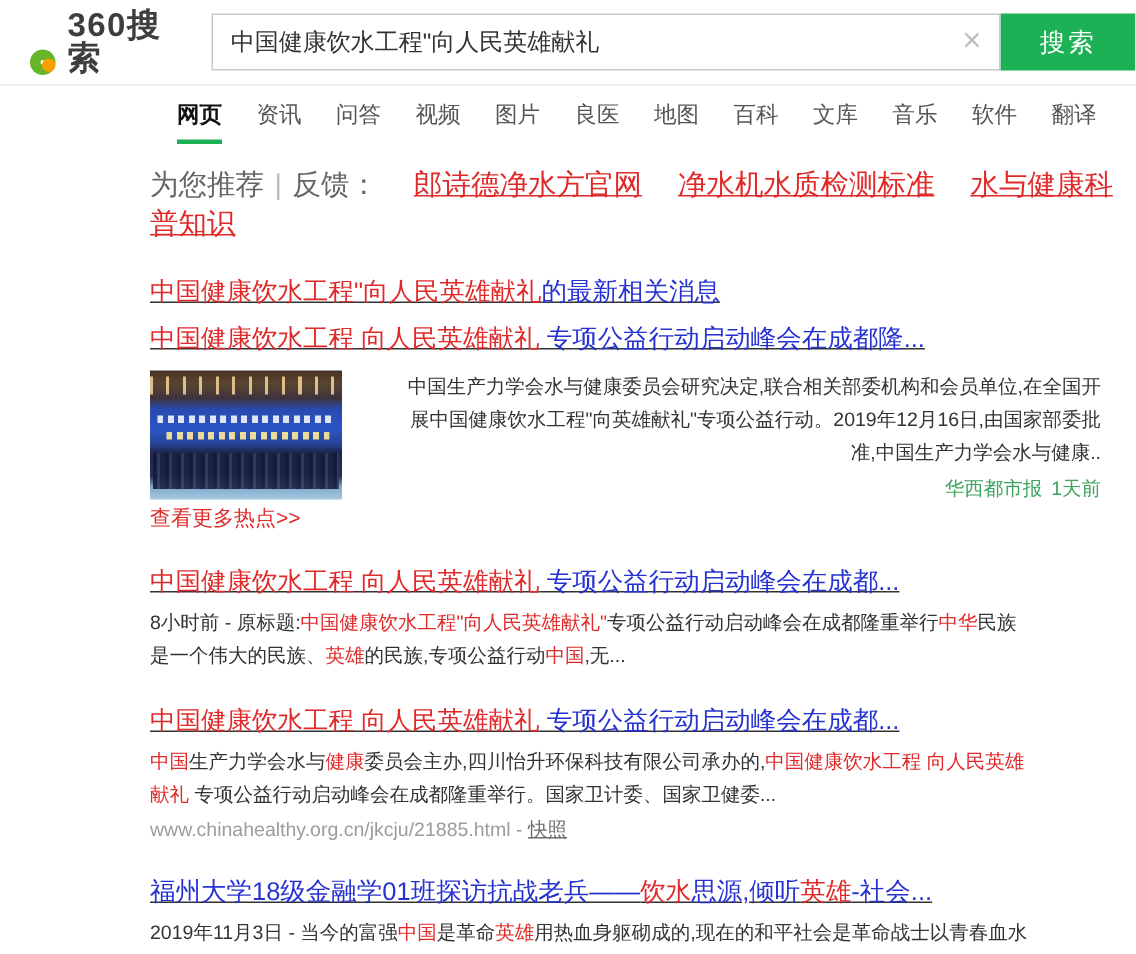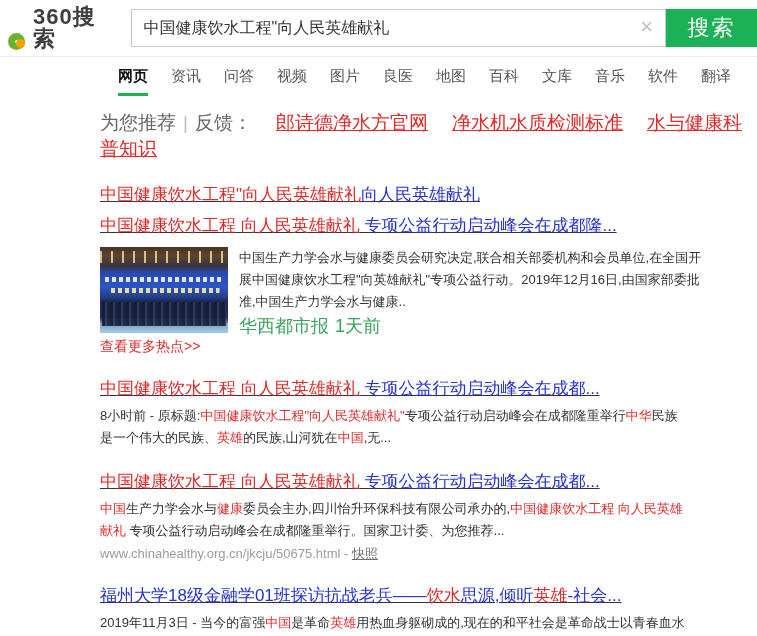--- a/index.html
+++ b/index.html
@@ -12,60 +12,60 @@
     --snap-gray:#6f6f6f;
     --src-green:#3ca45e;
   }
   *{box-sizing:border-box;}
   html,body{margin:0;padding:0;}
   body{
     width:757px;height:636px;overflow:hidden;background:#fff;position:relative;
     font-family:"Liberation Sans","DejaVu Sans",sans-serif;color:var(--body);
   }
   
-  .header{height:57px;display:flex;align-items:center;border-bottom:1px solid #ececec;padding-left:8px;}
+  .header{height:57px;display:flex;align-items:center;border-bottom:1px solid #ececec;padding-left:20px;}
   .logo{display:flex;align-items:flex-end;cursor:pointer;margin-right:12px;}
   .logo-ring{width:17px;height:17px;border:7px solid #66b52b;border-radius:50%;position:relative;display:inline-block;}
   .logo-dot{position:absolute;right:-7px;bottom:-5px;width:9px;height:9px;background:#f7a100;border-radius:50%;}
   .logo-text{font-size:22px;font-weight:bold;color:#3e3e3e;margin-left:8px;letter-spacing:1px;line-height:1;}
   .input-wrap{position:relative;width:536px;height:38px;border:1px solid #c9c9c9;background:#fff;}
   .input-wrap input{width:100%;height:100%;border:none;outline:none;font-size:16px;color:#333;
     padding:0 38px 0 12px;font-family:inherit;}
   .clear-x{position:absolute;right:12px;top:50%;transform:translateY(-54%);font-size:22px;color:#c0c0c0;cursor:pointer;line-height:1;}
-  .search-btn{width:91px;height:38px;background:var(--green);color:#fff;border:none;font-size:22px;
+  .search-btn{width:91px;height:38px;background:var(--green);color:#fff;border:none;font-size:17px;
     cursor:pointer;font-family:inherit;letter-spacing:2px;}
   
   .nav{display:flex;gap:23px;padding:10px 0 0 118px;height:39px;overflow:hidden;white-space:nowrap;}
   .tab{font-size:15px;color:#555;cursor:pointer;padding-bottom:0;border-bottom:3px solid transparent;}
   .tab.active{color:#111;font-weight:bold;border-bottom-color:var(--green);}
   
   .content{padding-left:100px;width:757px;}
   .recommend{margin-top:14px;font-size:19px;color:var(--meta-gray);}
   .recommend .sep{color:#bbb;margin:0 7px;}
   .rec-link{color:var(--red);text-decoration:underline;cursor:pointer;margin-left:24px;}
   .rec-link:first-of-type{margin-left:14px;}
   a.title{display:inline-block;font-size:17px;text-decoration:underline;cursor:pointer;line-height:21px;}
   .seg-red{color:var(--red);}
   .seg-blue{color:var(--blue);}
   .seg-gray{color:var(--body);}
   .r1-title{margin-top:24px;}
   .sub-link{display:inline-block;margin-top:9px;font-size:17px;text-decoration:underline;cursor:pointer;}
-  .news-row{margin-top:10px;display:flex;gap:11px;}
+  .news-row{margin-top:10px;display:flex;gap:32px;text-align:right;}
   .thumb{width:128px;height:86px;position:relative;overflow:hidden;flex:none;cursor:pointer;
     background:linear-gradient(180deg,#483327 0%,#5a452f 10%,#3d3340 22%,#274ab0 30%,#2c55c4 46%,#24408f 58%,#1d2750 63%,#252e52 82%,#7fa8cc 90%,#a6c9e2 100%);}
   .thumb-lights{position:absolute;left:0;top:4px;width:100%;height:12px;opacity:.85;
     background:repeating-linear-gradient(90deg,rgba(255,220,160,.95) 0 2px,transparent 2px 11px);}
   .thumb-text{position:absolute;left:5px;right:5px;top:30px;height:18px;
     background:
       repeating-linear-gradient(90deg,rgba(255,255,255,.85) 0 4px,transparent 4px 7px) 0 0/100% 5px no-repeat,
       repeating-linear-gradient(90deg,rgba(255,236,150,.9) 0 4px,transparent 4px 7px) 6px 11px/92% 5px no-repeat;}
   .thumb-people{position:absolute;left:2px;right:2px;top:55px;height:24px;opacity:.9;
     background:repeating-linear-gradient(90deg,#141b33 0 3px,#2e3a63 3px 5px,#1a2240 5px 8px);}
   .news-text{width:474px;font-size:13px;line-height:22px;color:var(--body);}
-  .source-line{margin-top:2px;font-size:18px;color:var(--src-green);}
+  .source-line{margin-top:2px;font-size:13px;color:var(--src-green);}
   .source-line .src-time{margin-left:6px;}
   .more-link{display:inline-block;font-size:14px;color:var(--red);cursor:pointer;}
   .result{margin-top:0;}
   .result .title{margin-top:22px;}
   .snippet{margin-top:6px;width:588px;font-size:13px;line-height:22px;}
   .url-line{margin-top:3px;font-size:13px;color:var(--url-gray);}
   .url-line .snap,.url-line .src{color:var(--snap-gray);text-decoration:underline;cursor:pointer;}
   .v-badge{color:#ff7800;font-weight:bold;font-style:italic;font-family:"Liberation Serif","DejaVu Serif",serif;margin:0 4px 0 2px;}
 </style>
 </head>
@@ -100,48 +100,48 @@
   <span class="tab">翻译</span>
 </div>
 
 <div class="content">
 
   <div class="recommend">
     <span>为您推荐</span><span class="sep">|</span><span>反馈：</span><span class="rec-link">郎诗德净水方官网</span><span class="rec-link">净水机水质检测标准</span><span class="rec-link">水与健康科普知识</span>
   </div>
 
   <div class="result">
-    <a class="title r1-title"><span class="seg-red">中国健康饮水工程"向人民英雄献礼</span><span class="seg-blue">向人民英雄献礼</span></a><br>
+    <a class="title r1-title"><span class="seg-red">中国健康饮水工程"向人民英雄献礼</span><span class="seg-blue">的最新相关消息</span></a><br>
     <a class="sub-link"><span class="seg-red">中国健康饮水工程 向人民英雄献礼</span><span class="seg-blue"> 专项公益行动启动峰会在成都隆...</span></a>
     <div class="news-row">
       <div class="thumb" title="conference-stage-group-photo">
         <span class="thumb-lights"></span>
         <span class="thumb-text"></span>
         <span class="thumb-people"></span>
       </div>
       <div class="news-text">
         <span>中国生产力学会水与健康委员会研究决定,联合相关部委机构和会员单位,在全国开展中国健康饮水工程"向英雄献礼"专项公益行动。2019年12月16日,由国家部委批准,中国生产力学会水与健康..</span>
         <div class="source-line">
           <span>华西都市报</span><span class="src-time">1天前</span>
         </div>
       </div>
     </div>
     <span class="more-link">查看更多热点&gt;&gt;</span>
   </div>
 
   <div class="result">
     <a class="title"><span class="seg-red">中国健康饮水工程 向人民英雄献礼</span><span class="seg-blue"> 专项公益行动启动峰会在成都...</span></a>
-    <div class="snippet"><span class="seg-gray">8小时前 - 原标题:</span><span class="seg-red">中国健康饮水工程"向人民英雄献礼"</span><span class="seg-gray">专项公益行动启动峰会在成都隆重举行</span><span class="seg-red">中华</span><span class="seg-gray">民族是一个伟大的民族、</span><span class="seg-red">英雄</span><span class="seg-gray">的民族,山河犹在</span><span class="seg-red">中国</span><span class="seg-gray">,无...</span></div>
+    <div class="snippet"><span class="seg-gray">8小时前 - 原标题:</span><span class="seg-red">中国健康饮水工程"向人民英雄献礼"</span><span class="seg-gray">专项公益行动启动峰会在成都隆重举行</span><span class="seg-red">中华</span><span class="seg-gray">民族是一个伟大的民族、</span><span class="seg-red">英雄</span><span class="seg-gray">的民族,专项公益行动</span><span class="seg-red">中国</span><span class="seg-gray">,无...</span></div>
   </div>
 
   <div class="result">
     <a class="title"><span class="seg-red">中国健康饮水工程 向人民英雄献礼</span><span class="seg-blue"> 专项公益行动启动峰会在成都...</span></a>
-    <div class="snippet"><span class="seg-red">中国</span><span class="seg-gray">生产力学会水与</span><span class="seg-red">健康</span><span class="seg-gray">委员会主办,四川怡升环保科技有限公司承办的,</span><span class="seg-red">中国健康饮水工程 向人民英雄献礼</span><span class="seg-gray"> 专项公益行动启动峰会在成都隆重举行。国家卫计委、为您推荐...</span></div>
+    <div class="snippet"><span class="seg-red">中国</span><span class="seg-gray">生产力学会水与</span><span class="seg-red">健康</span><span class="seg-gray">委员会主办,四川怡升环保科技有限公司承办的,</span><span class="seg-red">中国健康饮水工程 向人民英雄献礼</span><span class="seg-gray"> 专项公益行动启动峰会在成都隆重举行。国家卫计委、国家卫健委...</span></div>
     <div class="url-line">
-      <span>www.chinahealthy.org.cn/jkcju/50675.html</span><span> - </span><span class="snap">快照</span>
+      <span>www.chinahealthy.org.cn/jkcju/21885.html</span><span> - </span><span class="snap">快照</span>
     </div>
   </div>
 
   <div class="result">
     <a class="title"><span class="seg-blue">福州大学18级金融学01班探访抗战老兵——</span><span class="seg-red">饮水</span><span class="seg-blue">思源,倾听</span><span class="seg-red">英雄</span><span class="seg-blue">-社会...</span></a>
     <div class="snippet"><span class="seg-gray">2019年11月3日 - 当今的富强</span><span class="seg-red">中国</span><span class="seg-gray">是革命</span><span class="seg-red">英雄</span><span class="seg-gray">用热血身躯砌成的,现在的和平社会是革命战士以青春血水铸造的。山河犹在,国泰民安,试问,身处幸福新时代的我们又怎...</span></div>
     
   </div>
 
 </div>

